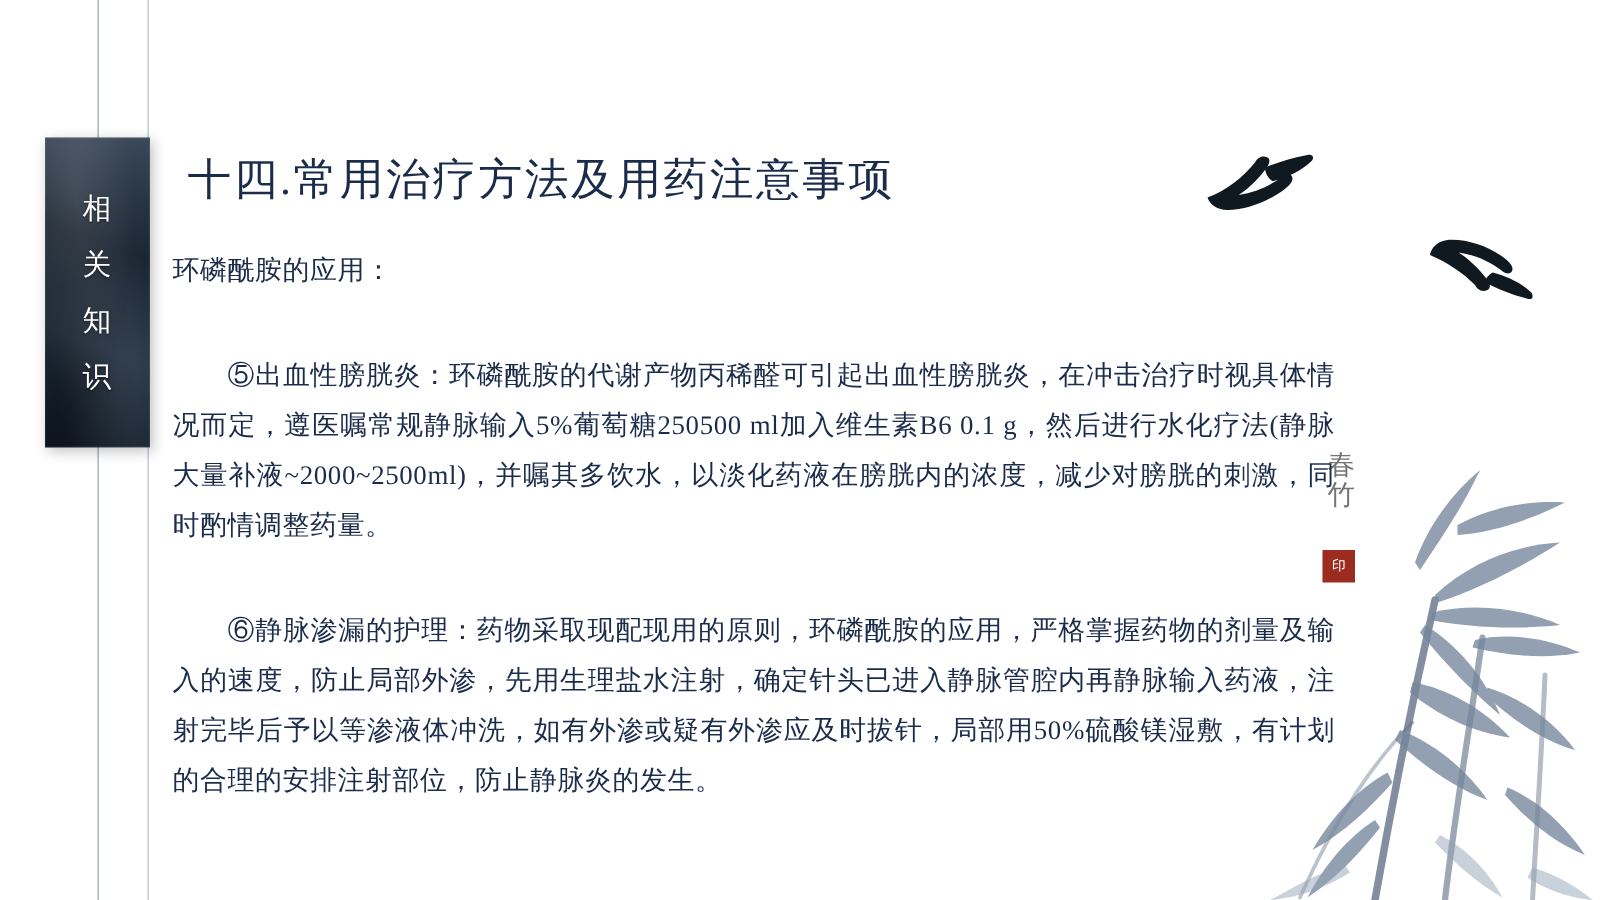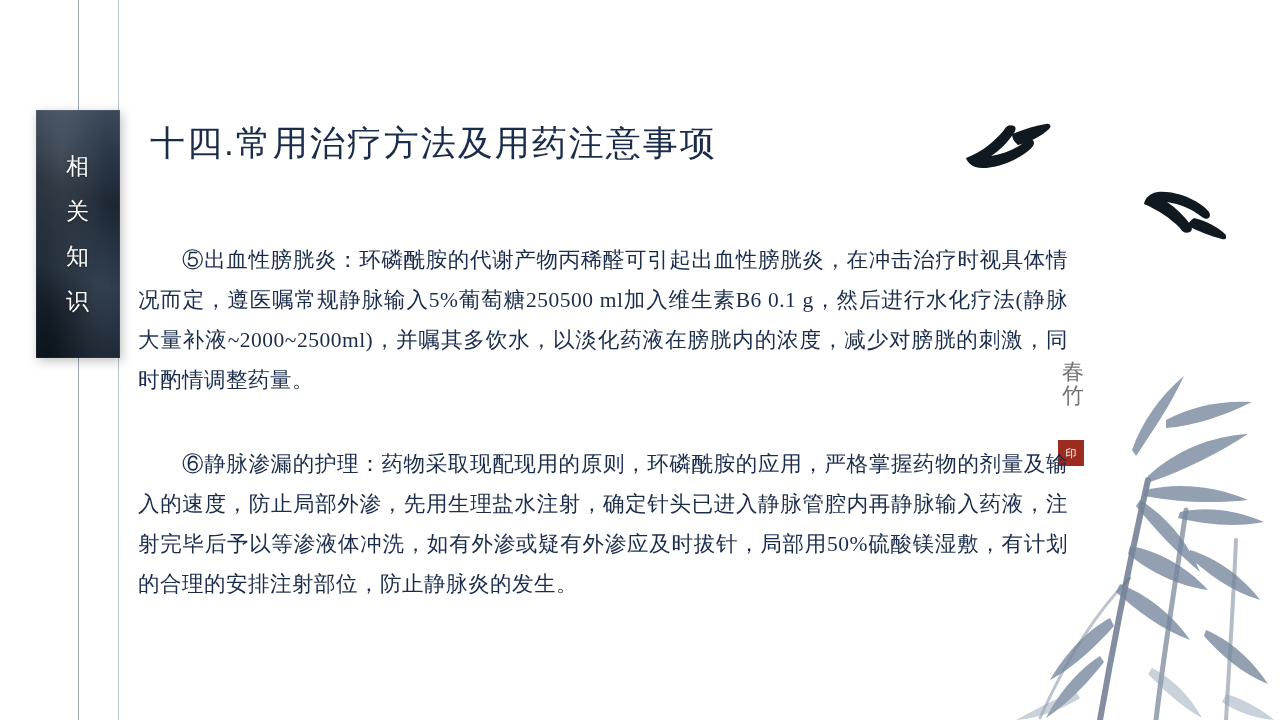--- a/index.html
+++ b/index.html
@@ -68,21 +68,21 @@
     text-shadow: 0 1px 2px rgba(0,0,0,0.5);
   }
 
   
   .heading {
     position: absolute;
     left: 150px;
     top: 120px;
     font-size: 35px;
     color: #1b2c4b;
-    font-family: Liberation Sans, sans-serif;
+    font-family: Liberation Serif, serif;
     letter-spacing: 2px;
     white-space: nowrap;
   }
 
   
   .body-block {
     position: absolute;
     left: 138px;
     top: 196px;
     width: 930px;
@@ -204,17 +204,18 @@
         <path d="M246 394 C266 400 282 410 294 420 C272 418 254 410 242 402 Z"></path>
         <path d="M172 368 C192 378 210 396 222 418 C200 406 182 388 168 374 Z"></path>
       </g>
     </svg>
   </div>
 
   <div class="seal-text">春竹</div>
   <div class="seal-stamp">印</div>
 
   <div class="body-block">
+    <p class="para">环磷酰胺的应用：</p>
     <p class="para indent">⑤出血性膀胱炎：环磷酰胺的代谢产物丙稀醛可引起出血性膀胱炎，在冲击治疗时视具体情况而定，遵医嘱常规静脉输入5%葡萄糖250500 ml加入维生素B6 0.1 g，然后进行水化疗法(静脉大量补液~2000~2500ml)，并嘱其多饮水，以淡化药液在膀胱内的浓度，减少对膀胱的刺激，同时酌情调整药量。</p>
     <p class="para indent">⑥静脉渗漏的护理：药物采取现配现用的原则，环磷酰胺的应用，严格掌握药物的剂量及输入的速度，防止局部外渗，先用生理盐水注射，确定针头已进入静脉管腔内再静脉输入药液，注射完毕后予以等渗液体冲洗，如有外渗或疑有外渗应及时拔针，局部用50%硫酸镁湿敷，有计划的合理的安排注射部位，防止静脉炎的发生。</p>
   </div>
 
 </div>
 
 </body></html>

